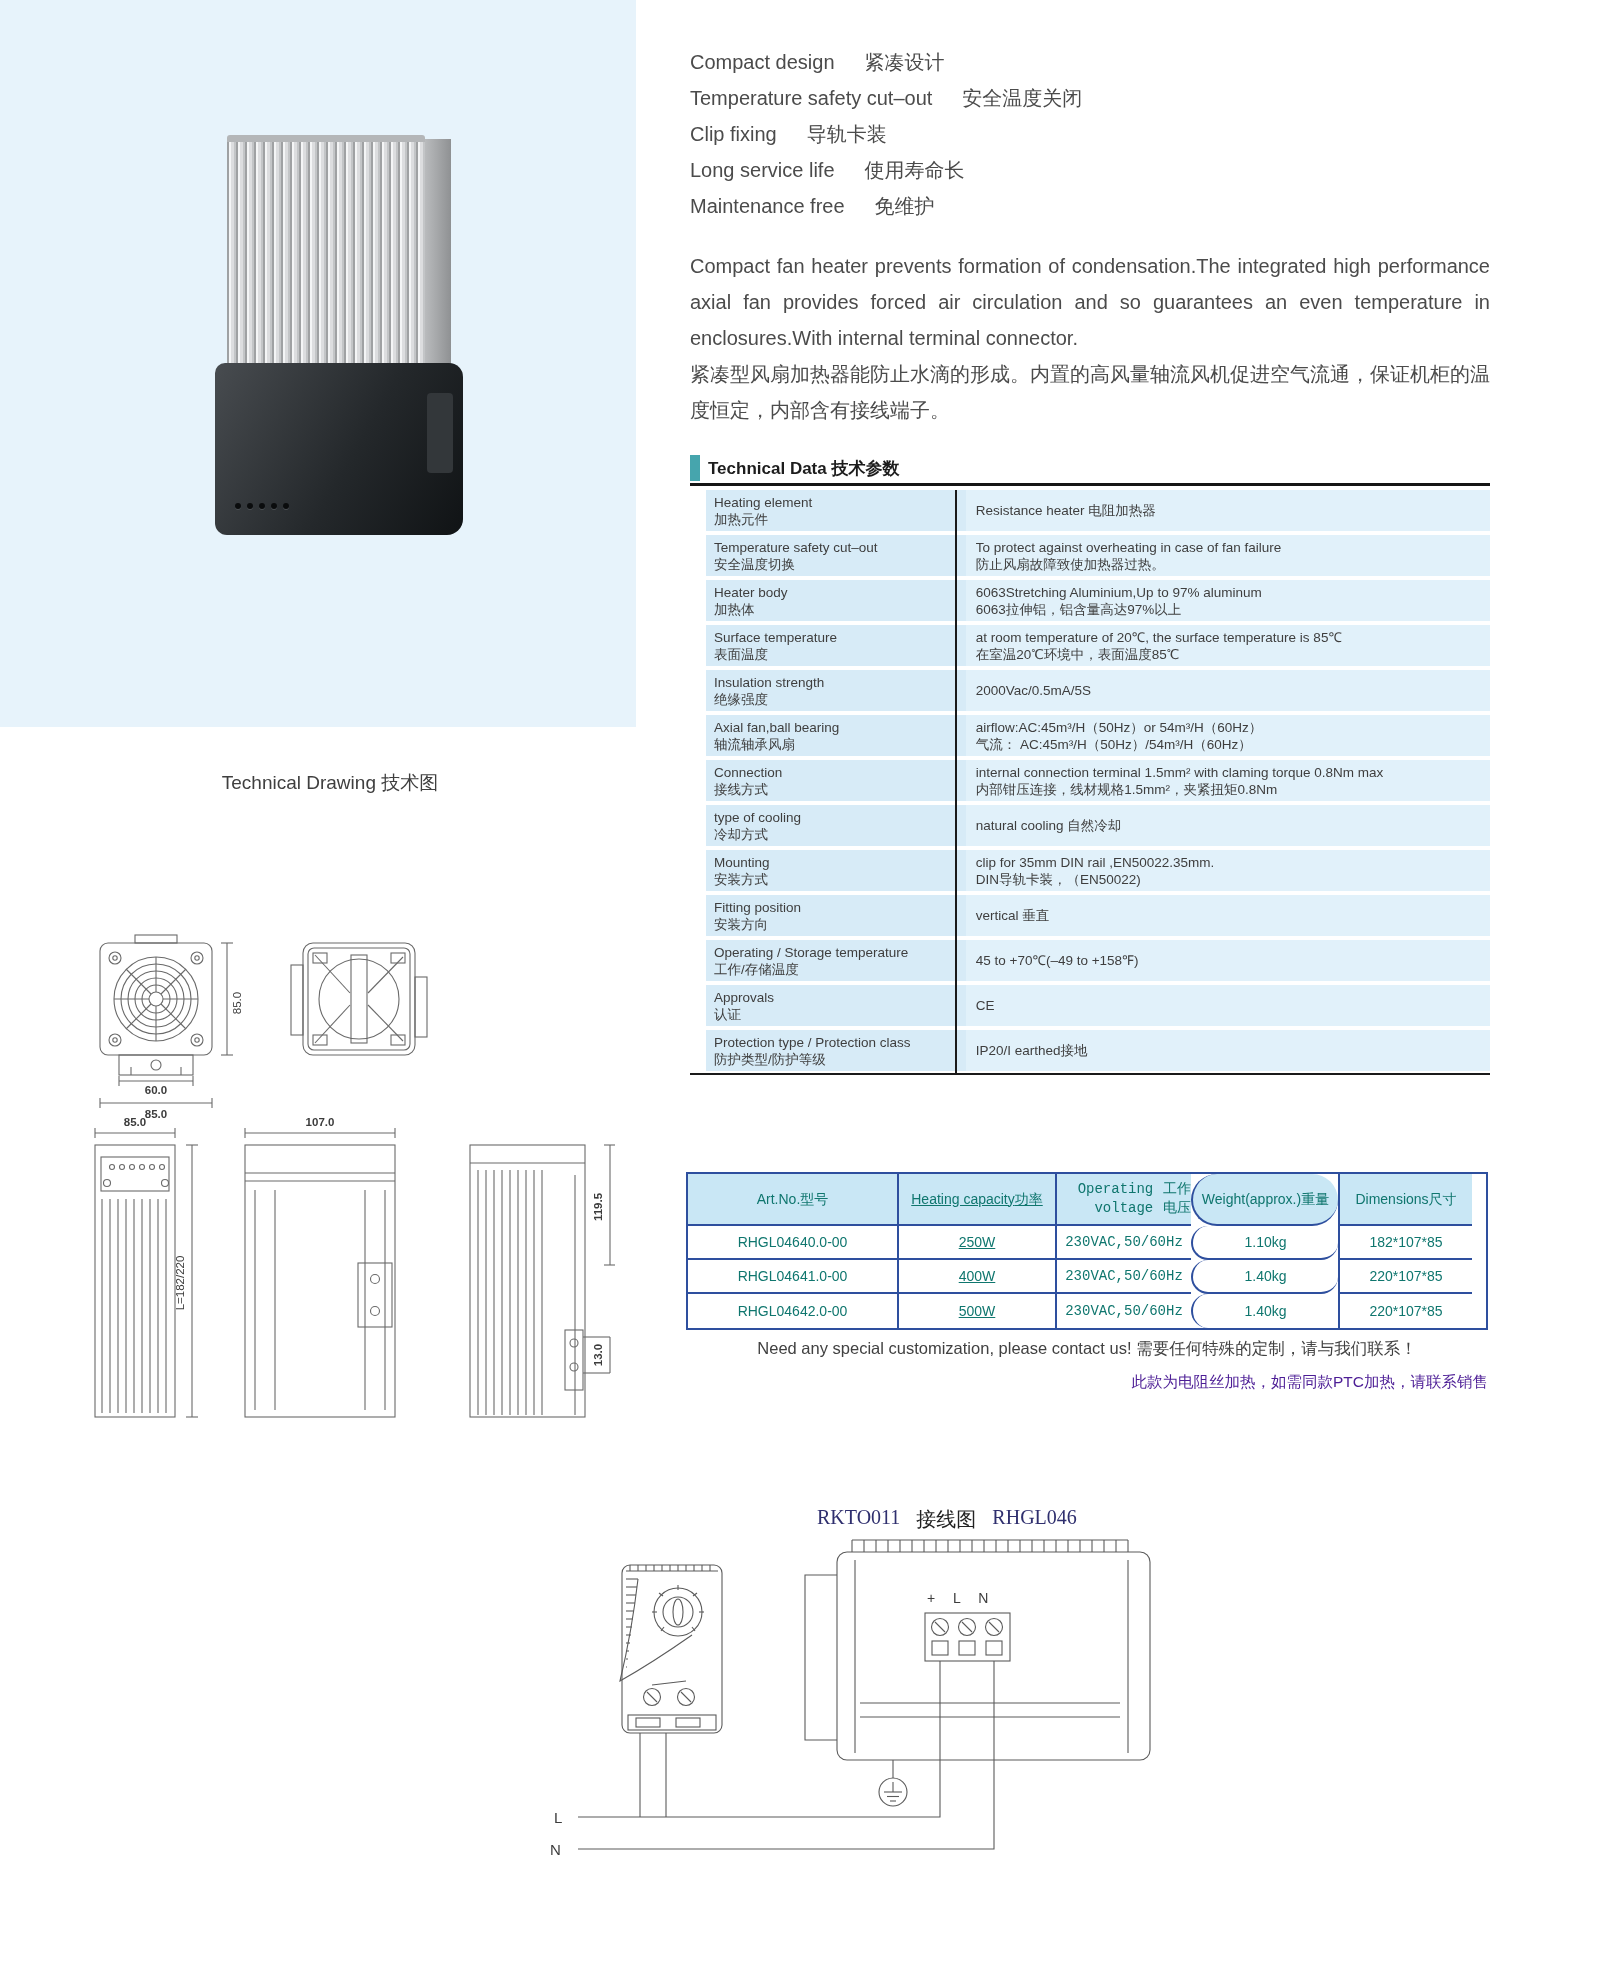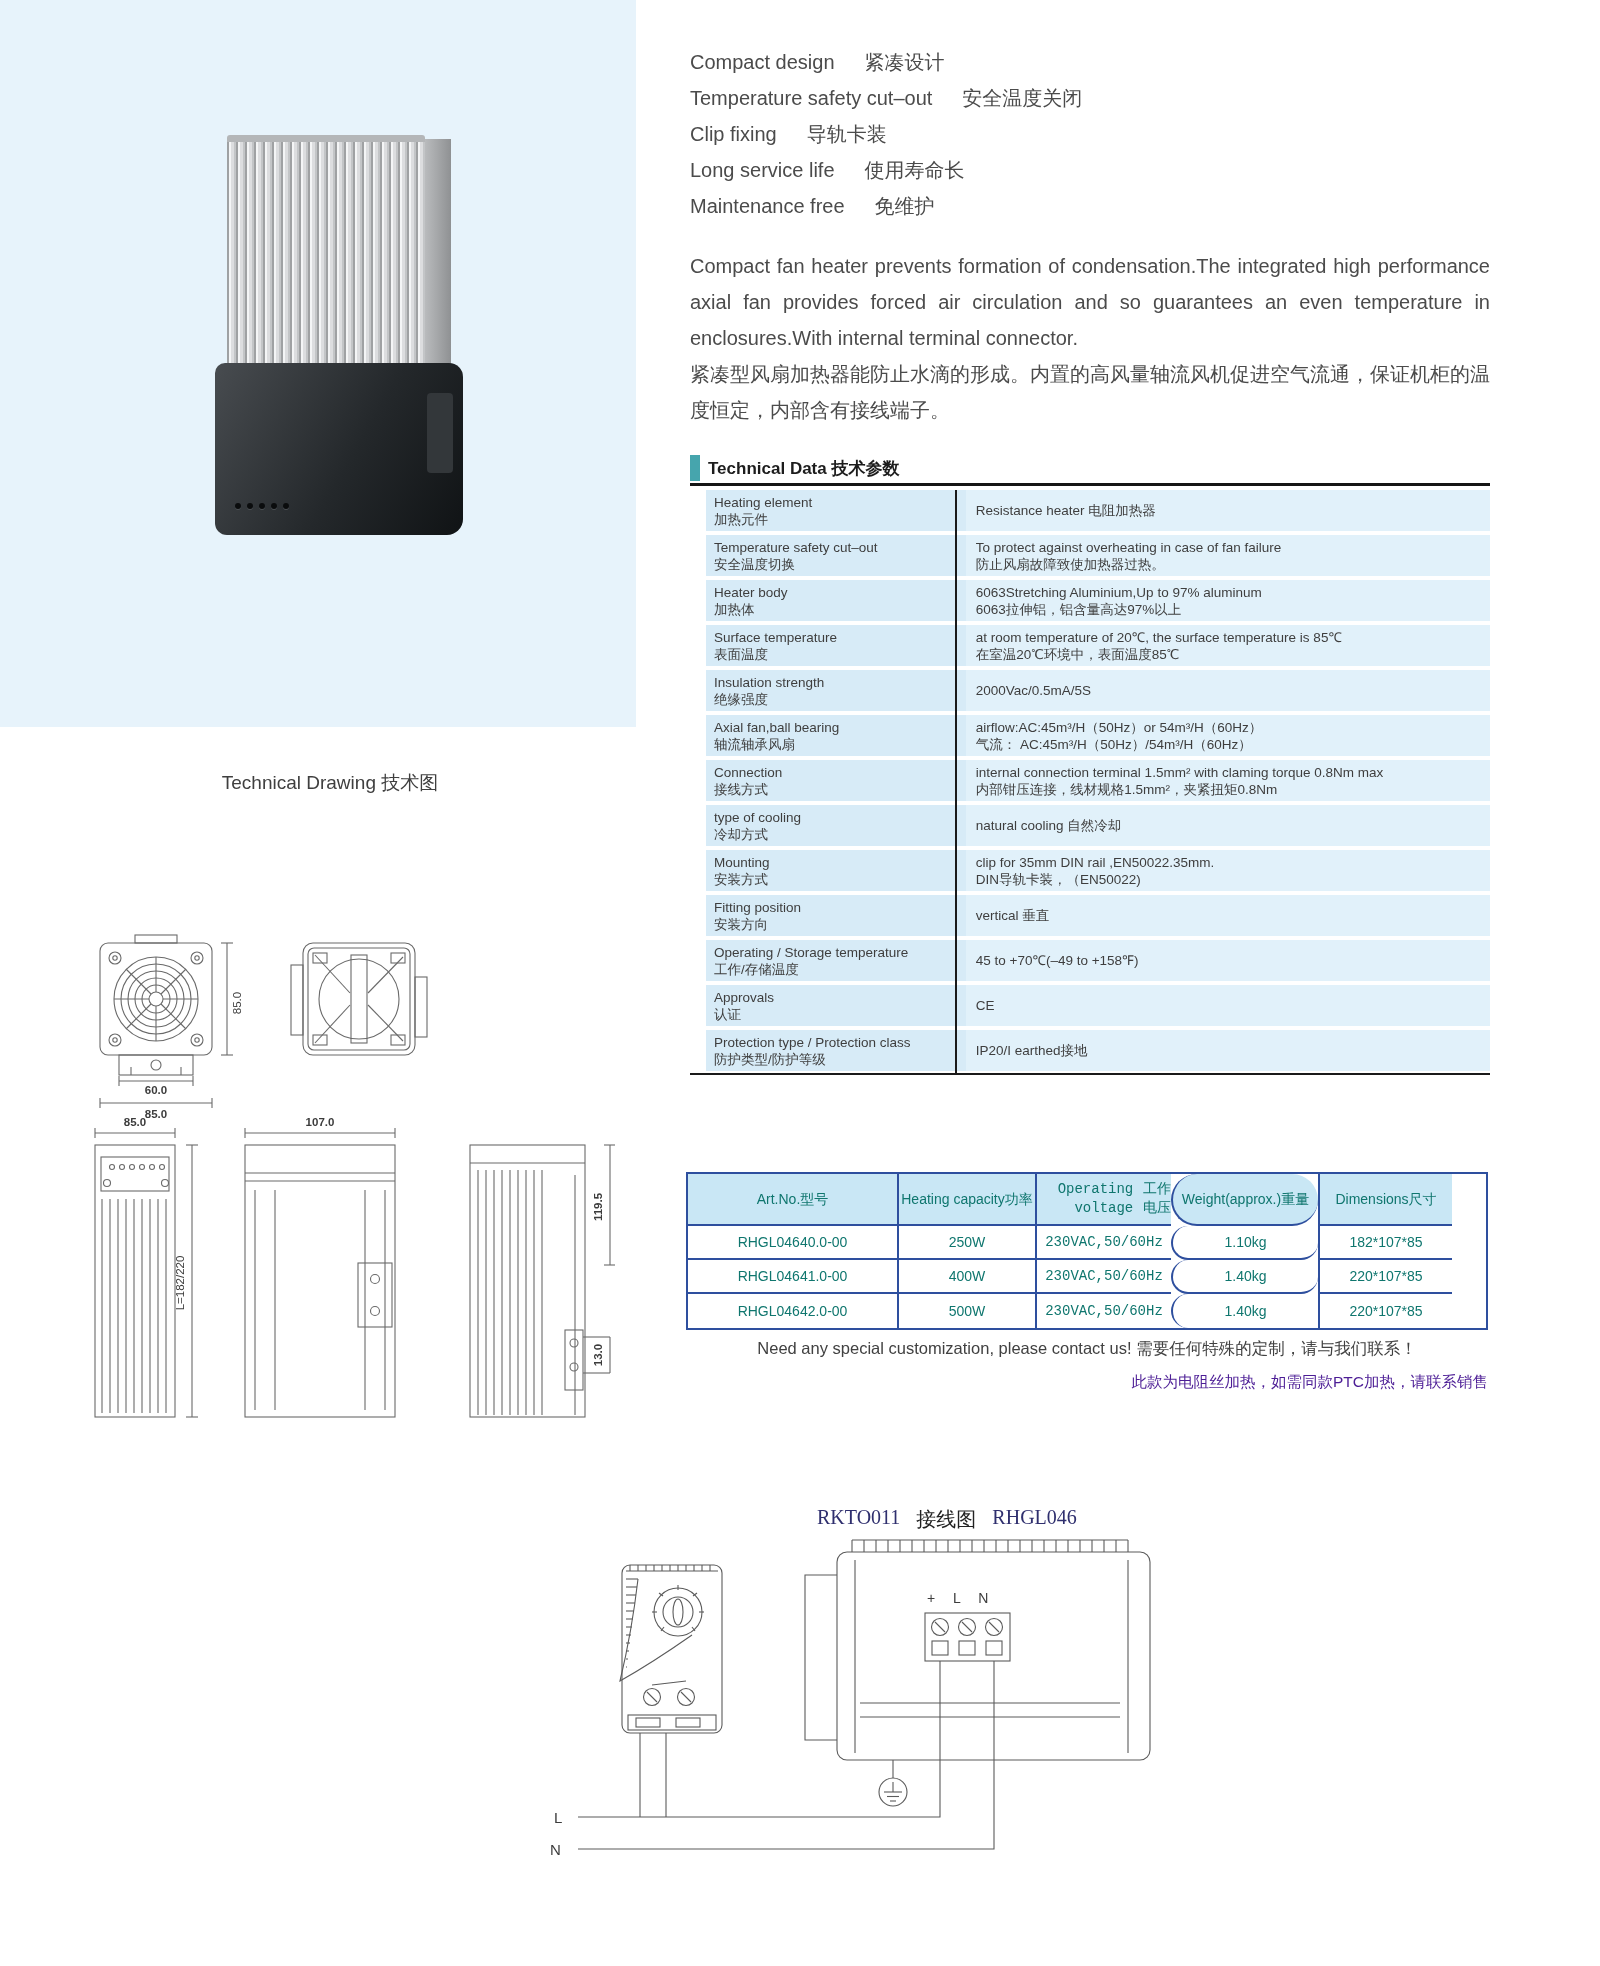--- a/index.html
+++ b/index.html
@@ -58,21 +58,21 @@
 
   
   .ptable{position:absolute;left:686px;top:1172px;width:802px;border:2px solid #2e4f9e;box-sizing:border-box;}
   .prow{display:flex;}
   .pcell{box-sizing:border-box;border-left:2px solid #2e4f9e;display:flex;
     align-items:center;justify-content:center;text-align:right;color:#0f766e;background:#fff;}
   .pcell:first-child{border-left:none;}
   .phead .pcell{background:#c9e7f5;height:52px;font-size:14px;line-height:19px;border-bottom:2px solid #2e4f9e;}
   .pdata .pcell{height:34px;font-size:14px;border-bottom:2px solid #2e4f9e;}
   .pdata:last-child .pcell{border-bottom:none;}
-  .c0{width:209px;} .c1{width:138px;} .c2{width:136px;font-family:Liberation Mono, monospace;} .c3{width:147px;border-radius:26px;} .c4{width:134px;}
+  .c0{width:209px;} .c1{width:158px;text-decoration:underline;} .c2{width:136px;font-family:Liberation Mono, monospace;} .c3{width:147px;border-radius:26px;} .c4{width:134px;}
 
   .note1{position:absolute;left:686px;top:1338px;width:802px;text-align:center;font-size:16.5px;color:#414141;}
   .note2{position:absolute;left:686px;top:1372px;width:802px;text-align:right;font-size:15.5px;color:#4c1d95;}
 
   
   .wiring-title{position:absolute;left:817px;top:1506px;display:flex;gap:16px;
     font-family:"Liberation Serif",serif;font-size:20px;}
   .wiring-title .code{color:#2f2f6e;}
   .wiring-title .mid{color:#222;}
 </style>

